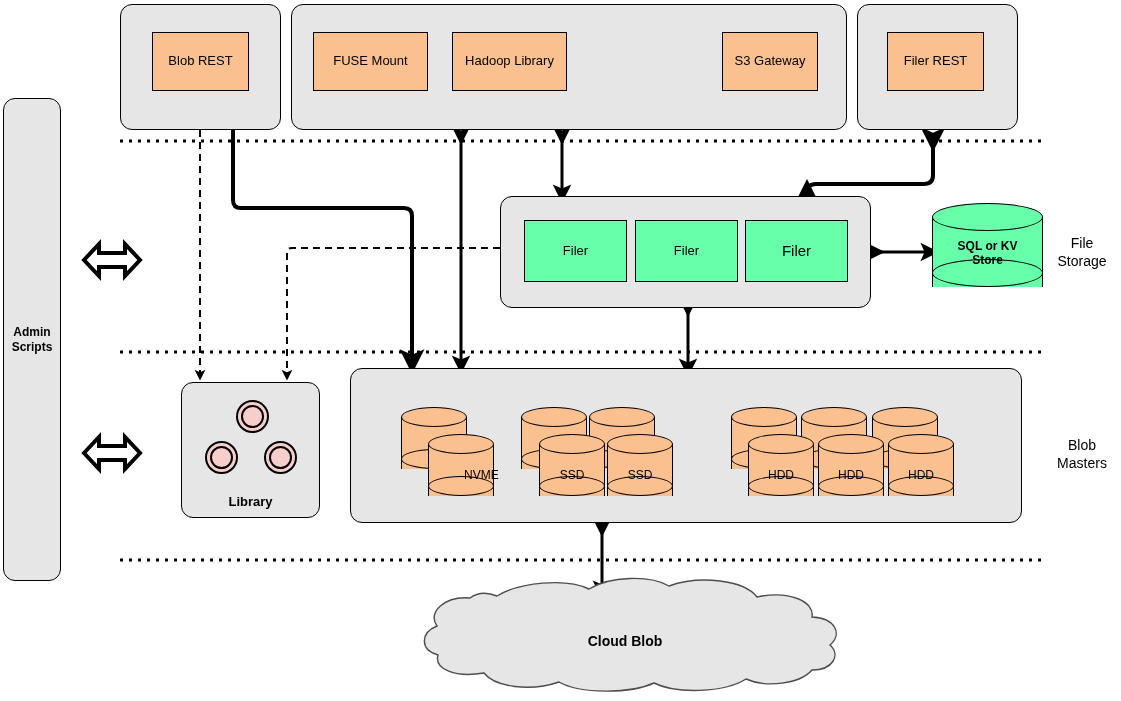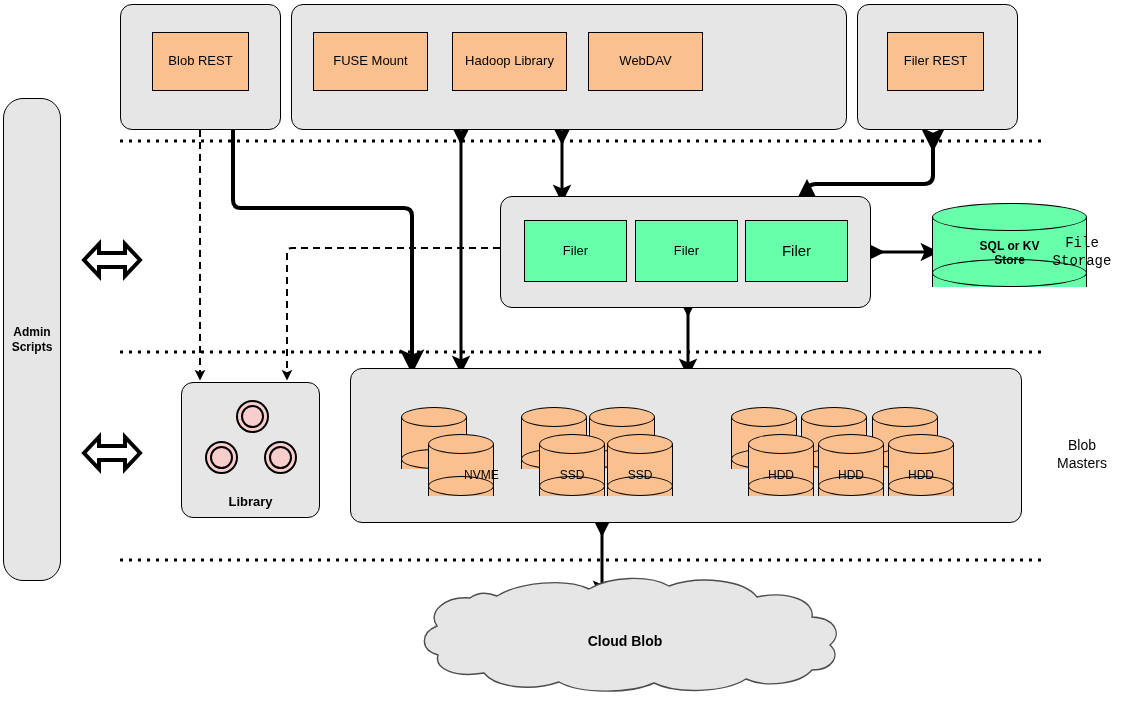--- a/index.html
+++ b/index.html
@@ -201,70 +201,70 @@
              C800,684 766,688 746,679
              C724,693 676,694 654,683
              C630,694 580,694 559,682
              C530,692 495,687 484,673
              C455,678 434,669 438,655
              C420,650 420,633 437,626
              C427,612 445,596 470,598
              C478,592 487,592 497,596 Z"></path>
   </svg>
 
-  <div class="abs" id="admin-scripts" style="left:3px; top:98px; width:58px; height:483px;border-radius:20px;">
+  <div class="abs" id="admin-scripts" style="left:3px; top:98px; width:58px; height:483px;">
     <div class="caption bold">Admin
 Scripts</div>
   </div>
 
   <div class="abs group-box" style="left:120px; top:4px; width:161px; height:126px;">
   </div>
   <div class="abs node orange" style="left:152px; top:32px; width:97px; height:59px;">
     <span>Blob REST</span>
   </div>
 
   <div class="abs group-box" style="left:291px; top:4px; width:556px; height:126px;">
   </div>
   <div class="abs node orange" style="left:313px; top:32px; width:115px; height:59px;">
     <span>FUSE Mount</span>
   </div>
   <div class="abs node orange" style="left:452px; top:32px; width:115px; height:59px;">
     <span>Hadoop Library</span>
   </div>
-  <div class="abs node orange" style="left:588px; top:32px; width:115px; height:59px;">
-    <span>WebDAV</span>
+  <div class="abs node orange" style="left:722px; top:32px; width:96px; height:59px;">
+    <span>S3 Gateway</span>
   </div>
 
   <div class="abs group-box" style="left:857px; top:4px; width:161px; height:126px;">
   </div>
   <div class="abs node orange" style="left:887px; top:32px; width:97px; height:59px;justify-content:center;">
     <span>Filer REST</span>
   </div>
 
   <div class="abs group-box" style="left:500px; top:196px; width:371px; height:112px;">
   </div>
   <div class="abs node green" style="left:524px; top:220px; width:103px; height:62px; font-size:13px;">
     <span>Filer</span>
   </div>
   <div class="abs node green" style="left:635px; top:220px; width:103px; height:62px; font-size:13px;">
     <span>Filer</span>
   </div>
   <div class="abs node green" style="left:745px; top:220px; width:103px; height:62px; font-size:15px;">
     <span>Filer</span>
   </div>
 
-  <div class="cyl green" style="left:932px; top:203px; width:111px; height:98px;padding-left:44px;">
+  <div class="cyl green" style="left:932px; top:203px; width:111px; height:98px;">
     <div class="body" style="top:14px; height:70px;"></div>
     <div class="bot" style="top:56px; height:28px;"></div>
     <div class="top" style="top:0px; height:28px;"></div>
     <div class="lbl" style="top:36px;">SQL or KV
 Store</div>
   </div>
 
-  <div class="abs side-label" style="left:1043px; top:234px; width:78px;font-family:Liberation Mono, monospace;">File
+  <div class="abs side-label" style="left:1043px; top:234px; width:78px;">File
 Storage</div>
 
   <div class="abs group-box" style="left:181px; top:382px; width:139px; height:136px;">
   </div>
   <div class="ring" style="left:236px; top:400px; width:33px; height:33px;"></div>
   <div class="ring" style="left:205px; top:441px; width:33px; height:33px;"></div>
   <div class="ring" style="left:264px; top:441px; width:33px; height:33px;"></div>
   <div class="abs caption bold" style="left:181px; top:494px; width:139px; font-size:13px;">Library</div>
 
   <div class="abs group-box" style="left:350px; top:368px; width:672px; height:155px;">

